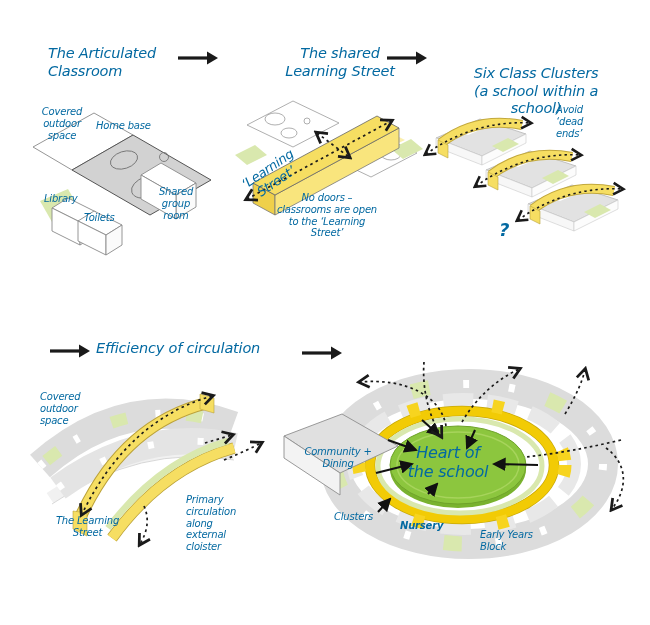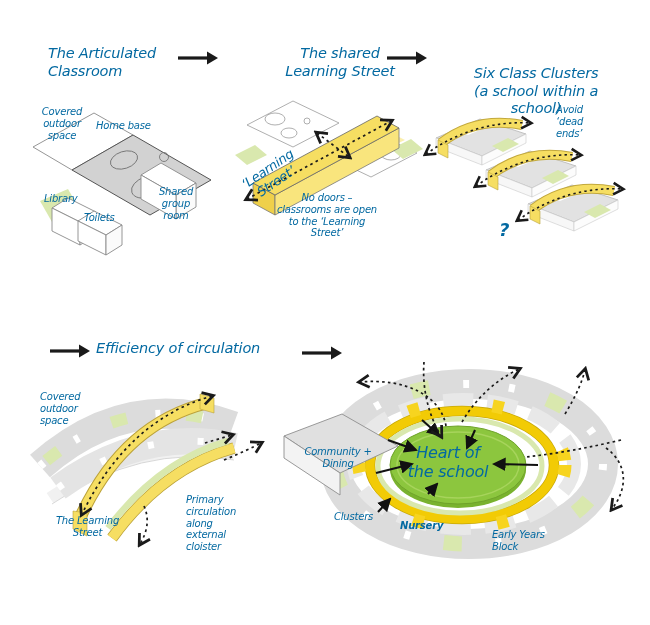--- a/index.html
+++ b/index.html
@@ -248,16 +248,16 @@
       <path d="M 345,84 Q 295,96 250,101"></path>
     </g>
   </svg>
 
   <div class="lbl ctr" style="left:282px;top:446px;width:88px;margin-left:12px;">Community +
 Dining</div>
   <div class="lbl ctr" style="left:398px;top:444px;width:100px;font-size:16px;">Heart of
 the school</div>
   <div class="lbl" style="left:334px;top:511px;">Clusters</div>
   <div class="lbl" style="left:400px;top:520px;font-weight:bold;">Nursery</div>
-  <div class="lbl" style="left:492px;top:529px;">Early Years
+  <div class="lbl" style="left:480px;top:529px;">Early Years
 Block</div>
 
 </div>
 
 </body></html>

